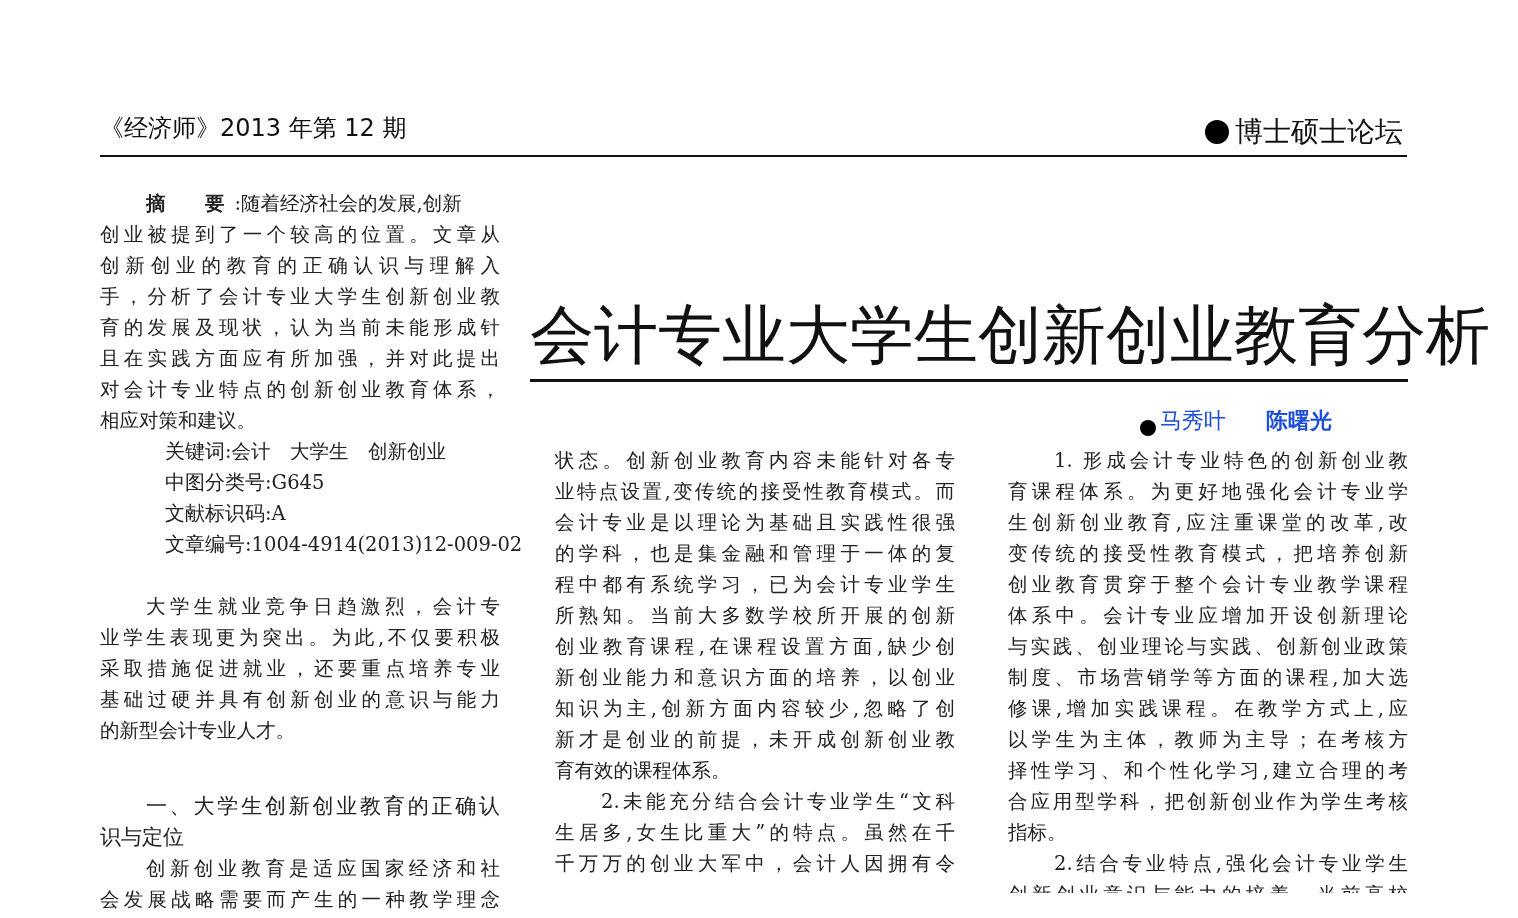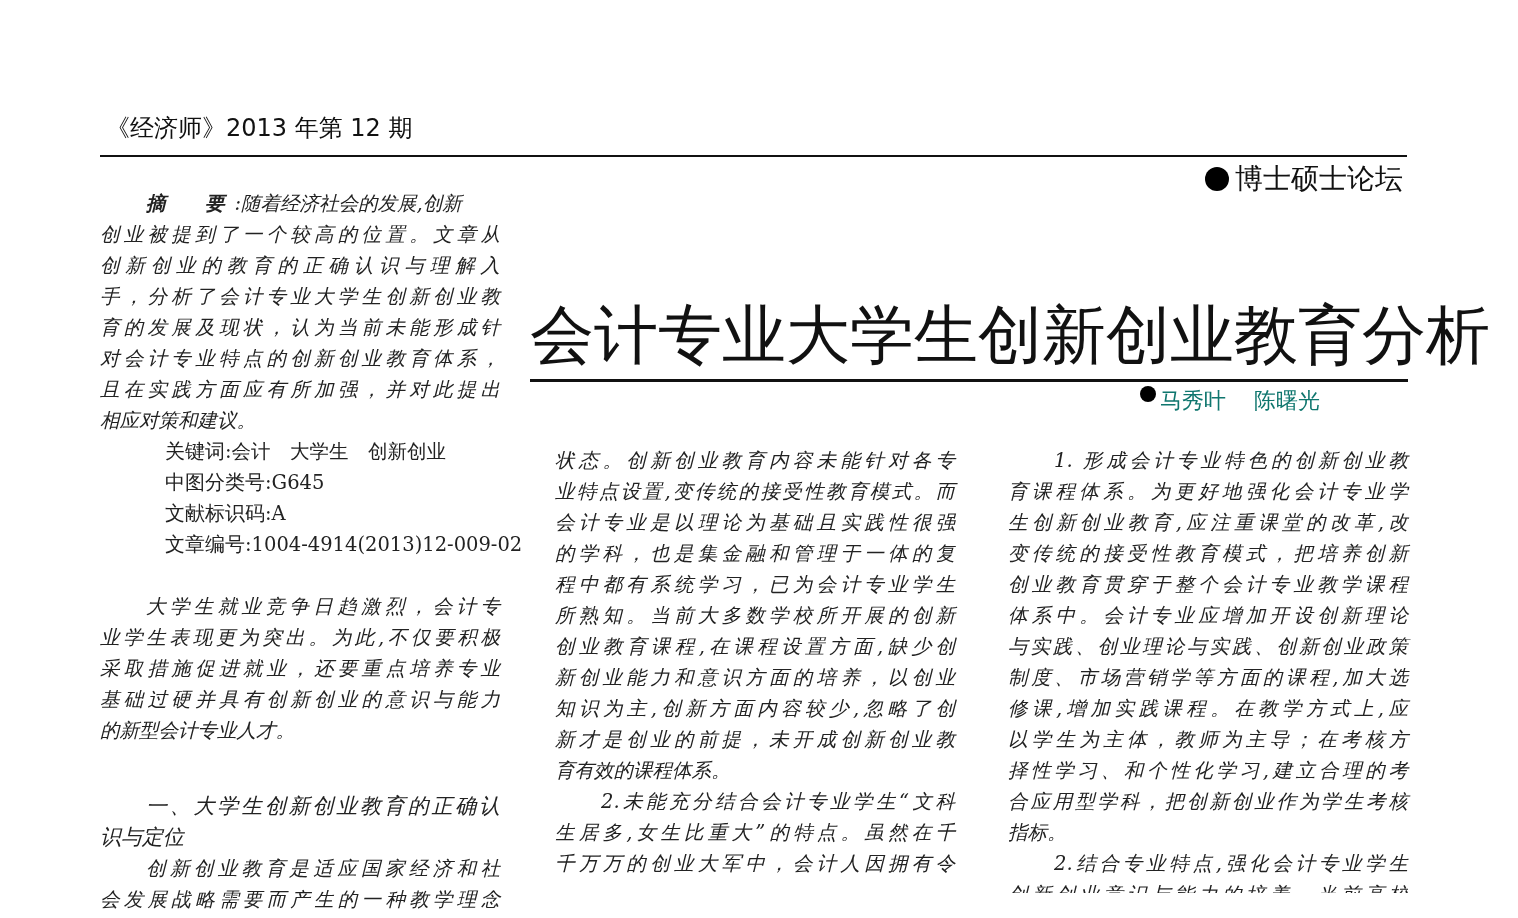--- a/index.html
+++ b/index.html
@@ -5,60 +5,59 @@
   html, body { margin:0; padding:0; }
   body {
     width:1518px; height:918px; overflow:hidden; background:#ffffff;
     position:relative; color:#1a1a1a;
     font-family:"DejaVu Serif", serif;
   }
   .header-left {
     position:absolute; left:100px; top:112px;
     font-family:"DejaVu Sans", sans-serif; font-size:24px; color:#111;
     letter-spacing:0px;
-    margin-left:6px;
   }
   .header-right {
     position:absolute; right:115px; top:113px;
     font-family:Liberation Sans, sans-serif; font-size:28px; color:#111;
-    display:flex; align-items:center;margin-top:47px;
+    display:flex; align-items:center;
   }
   .bullet {
     display:inline-block; width:24px; height:24px; border-radius:50%;
     background:#000; margin-right:6px;
   }
   .header-rule {
     position:absolute; left:100px; top:155px; width:1307px; height:2px; background:#111;
   }
   .col {
     position:absolute; width:400px; font-size:19.5px; line-height:31px;
     color:#222;
   }
-  .line { display:block; white-space:nowrap; text-align:justify; text-align-last:justify;font-style:italic; }
+  .line { display:block; white-space:nowrap; text-align:justify; text-align-last:justify; }
   .line.last { text-align-last:left; }
   .indent { padding-left:46px; }
   .abstract-label { font-family:"DejaVu Sans", sans-serif; font-weight:bold; letter-spacing:10px; }
   .meta-row { display:block; padding-left:46px; white-space:nowrap; }
   .meta-key { font-family:"DejaVu Sans", sans-serif; font-size:20px;margin-left:19px; }
   .section-heading { font-family:"DejaVu Sans", sans-serif; font-size:21px;margin-top:45px; }
   .title {
     position:absolute; left:530px; top:290px; width:880px;
     font-family:"DejaVu Serif", serif; font-size:64px; line-height:90px;
     display:flex; justify-content:space-between; color:#111;
   }
   .title-rule {
     position:absolute; left:530px; top:379px; width:878px; height:3px; background:#111;
   }
   .authors {
-    position:absolute; left:1140px; top:386px;
-    font-family:"DejaVu Sans", sans-serif; font-size:22px; color:#0f766e;
-    display:flex; align-items:flex-start;
+    position:absolute; left:1140px; top:406px;
+    font-family:"DejaVu Sans", sans-serif; font-size:22px; color:#1d4ed8;
+    display:flex; align-items:flex-end;
   }
   .authors .bullet { width:16px; height:16px; margin-right:4px; }
-  .authors .name2 { margin-left:28px; }
+  .authors .name2 { margin-left:40px;font-weight:bold; }
   .clip { overflow:hidden; height:14px; }
 </style>
 </head>
 <body>
 
 <div class="header-left">《经济师》2013 年第 12 期</div>
 <div class="header-right">
   <span class="bullet"></span>
   <span>博士硕士论坛</span>
 </div>
@@ -90,22 +89,22 @@
 
 <div class="col" style="left:100px; top:188px;">
   <div>
     <span class="line indent" style="text-align-last:left;">
       <span class="abstract-label">摘　要</span><span>:随着经济社会的发展,创新</span>
     </span>
     <span class="line">创业被提到了一个较高的位置。文章从</span>
     <span class="line">创新创业的教育的正确认识与理解入</span>
     <span class="line">手，分析了会计专业大学生创新创业教</span>
     <span class="line">育的发展及现状，认为当前未能形成针</span>
+    <span class="line">且在实践方面应有所加强，并对此提出</span>
     <span class="line">对会计专业特点的创新创业教育体系，</span>
-    <span class="line">且在实践方面应有所加强，并对此提出</span>
     <span class="line last">相应对策和建议。</span>
   </div>
   <div>
     <span class="meta-row"><span class="meta-key">关键词</span><span>:会计　大学生　创新创业</span></span>
     <span class="meta-row"><span class="meta-key">中图分类号</span><span>:G645</span></span>
     <span class="meta-row"><span class="meta-key">文献标识码</span><span>:A</span></span>
     <span class="meta-row"><span class="meta-key">文章编号</span><span>:1004-4914(2013)12-009-02</span></span>
   </div>
   <div style="height:31px;"></div>
   <div>

